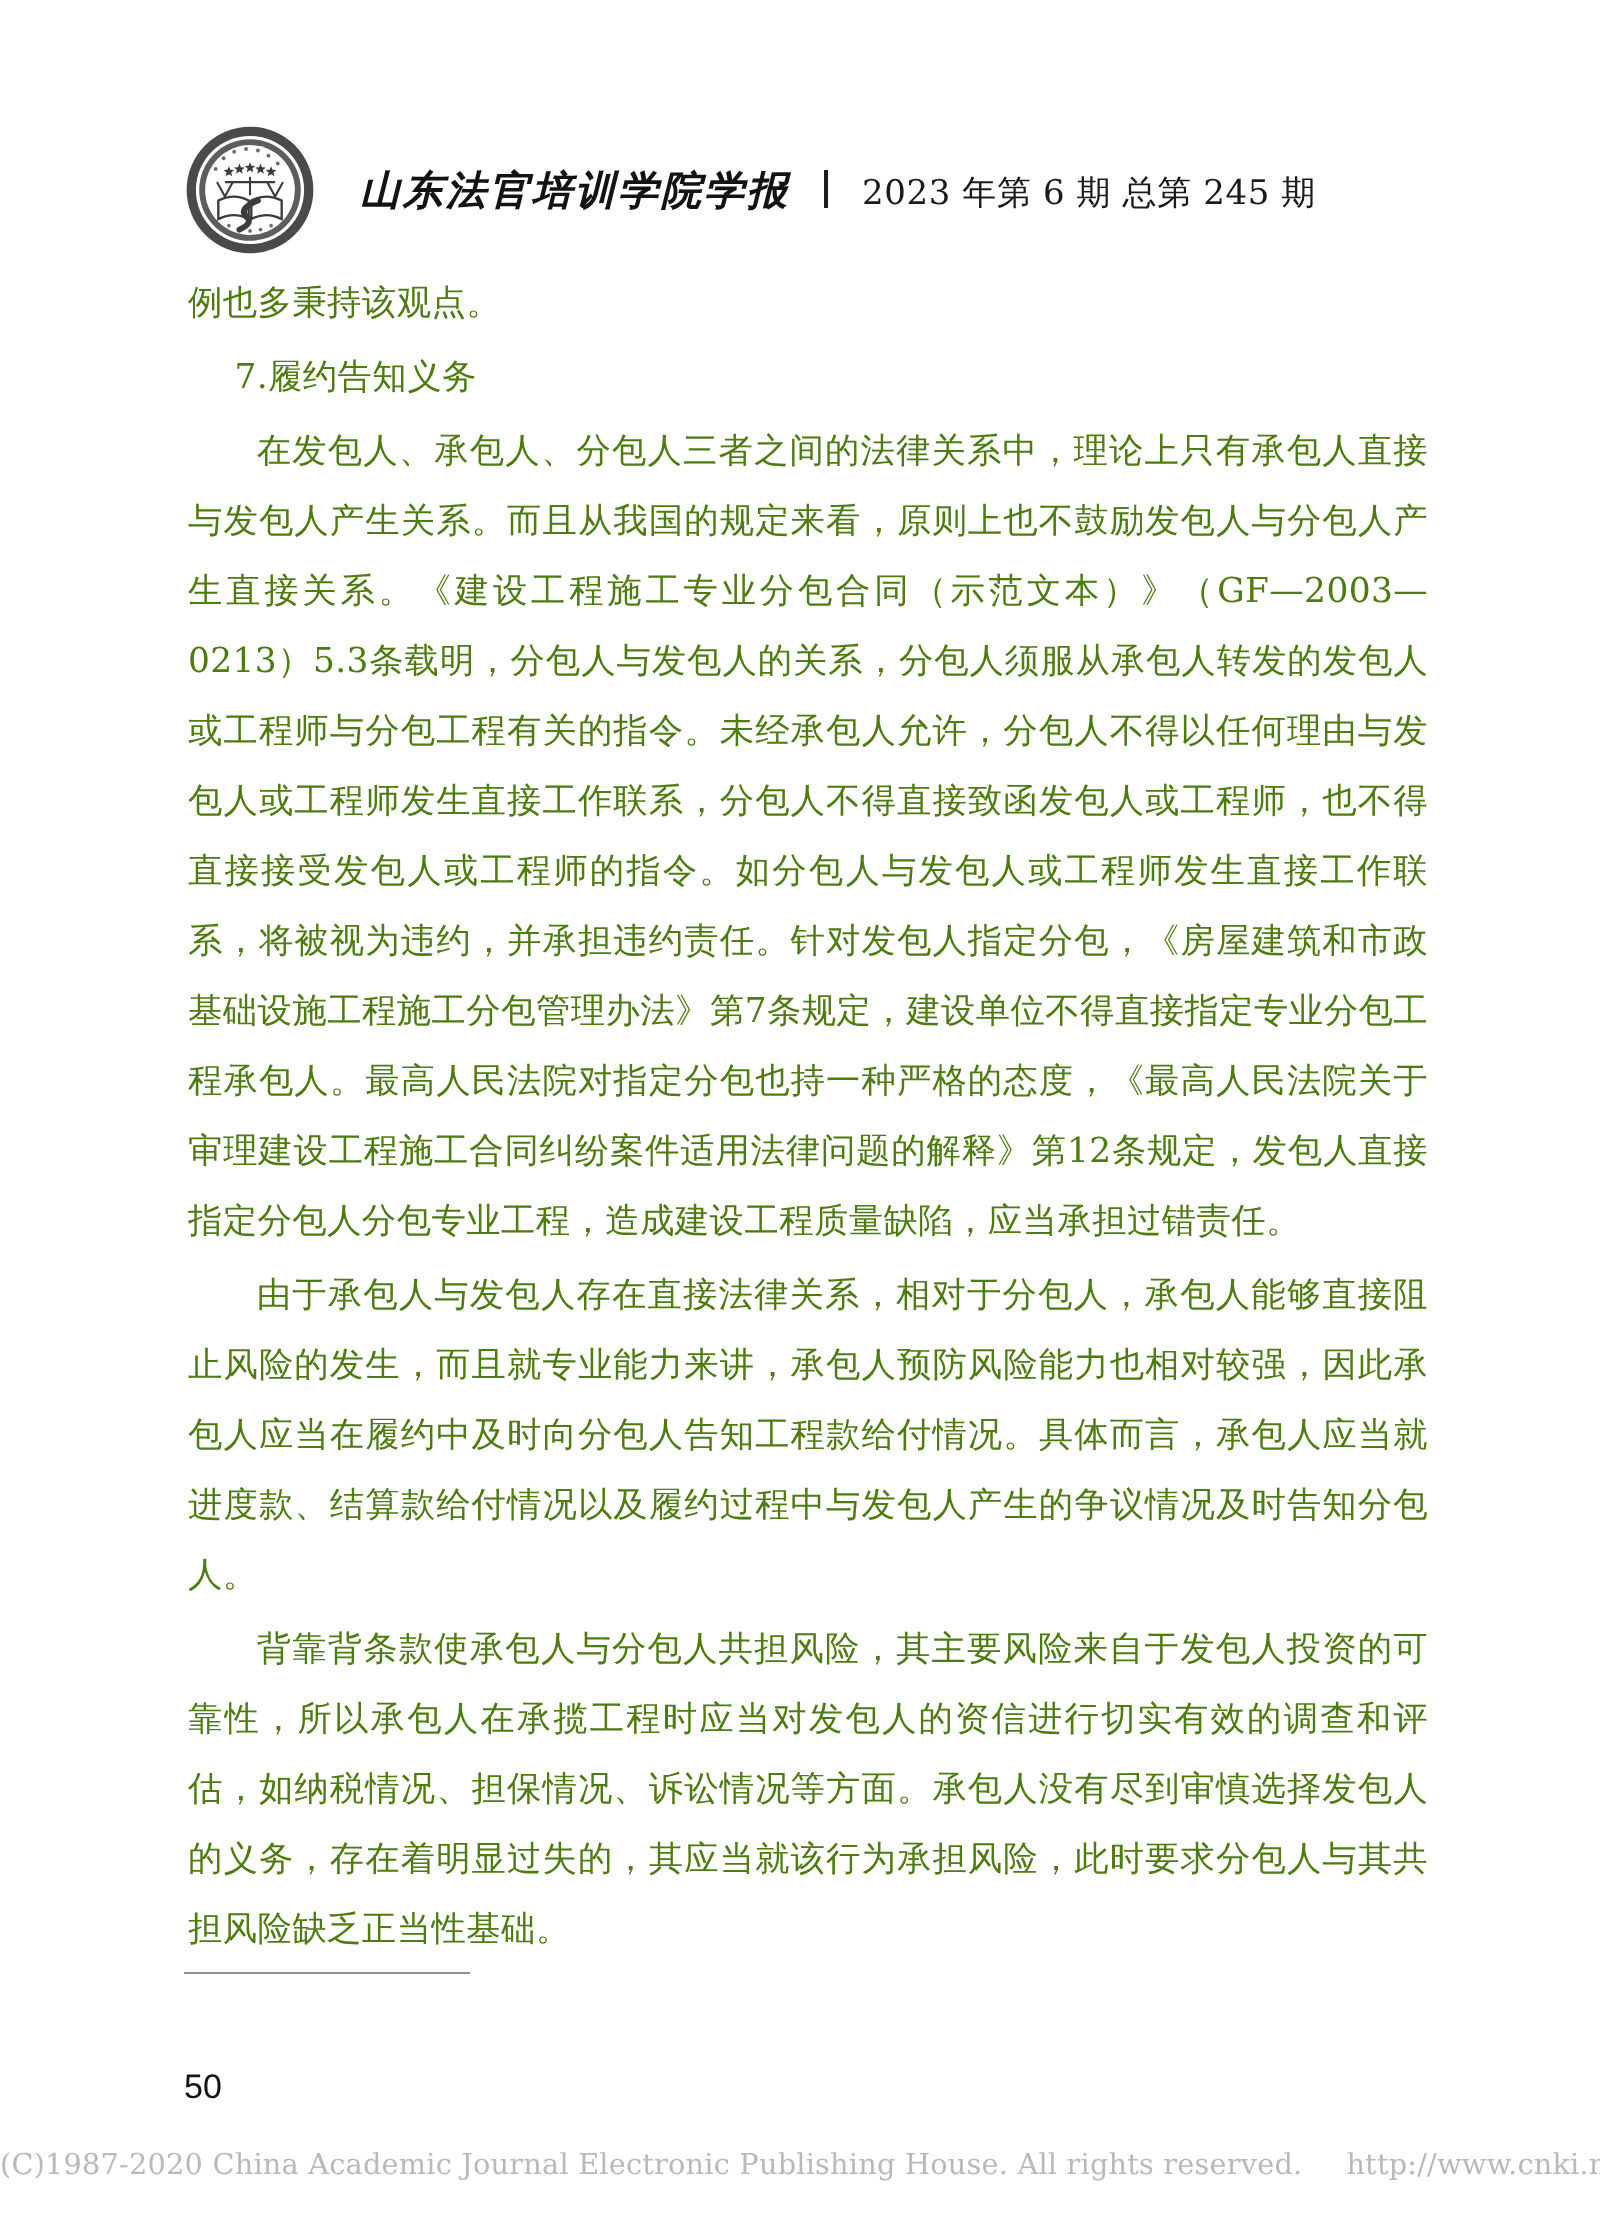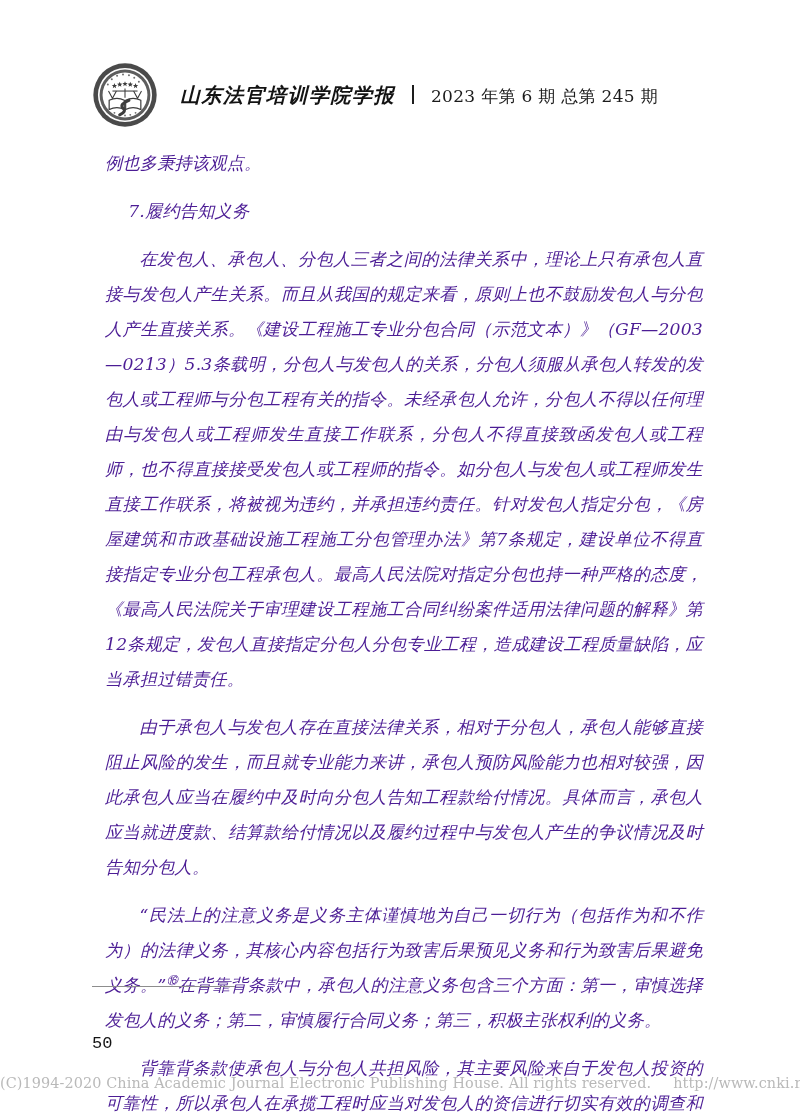--- a/index.html
+++ b/index.html
@@ -69,29 +69,28 @@
   }
 
   
   .content {
     position: absolute;
     left: 92px;
     top: 133px;
     width: 624px;
   }
   p.para {
-    margin: 13px;
+    margin: 2px;
     font-size: 17.2px;
     line-height: 35px;
     text-align: justify;
     text-align-last: left;
     letter-spacing: 0.2px;
-    color: #4c1d95;
-    font-family: "DejaVu Serif", "Liberation Serif", serif;
-    font-style: italic;
+    color: #4d7c0f;
+    font-family: "DejaVu Serif", "Liberation Serif", serif;
   }
   p.indent { text-indent: 2em; }
   p.indent-sub { text-indent: 1.35em; }
   .fn-ref {
     font-size: 11px;
     vertical-align: super;
     line-height: 0;
     letter-spacing: 0;
   }
 
@@ -119,21 +118,21 @@
   }
   .fn-marker { margin-right: 4px; }
 
   
   .page-number {
     position: absolute;
     left: 92px;
     top: 1034px;
     font-size: 17px;
     color: #141414;
-    font-family: Liberation Mono, monospace;
+    font-family: Liberation Sans, sans-serif;
   }
 
   
   .copyright-bar {
     position: absolute;
     left: 0;
     top: 1075px;
     width: 800px;
     text-align: center;
     font-family: "DejaVu Serif", "Liberation Serif", serif;
@@ -203,28 +202,27 @@
       <span class="header-divider"></span>
       <span class="issue-info">2023 年第 6 期  总第 245 期</span>
     </div>
   </div>
 
   <div class="content">
     <p class="para">例也多秉持该观点。</p>
     <p class="para indent-sub">7.履约告知义务</p>
     <p class="para indent">在发包人、承包人、分包人三者之间的法律关系中，理论上只有承包人直接与发包人产生关系。而且从我国的规定来看，原则上也不鼓励发包人与分包人产生直接关系。《建设工程施工专业分包合同（示范文本）》（GF—2003—0213）5.3条载明，分包人与发包人的关系，分包人须服从承包人转发的发包人或工程师与分包工程有关的指令。未经承包人允许，分包人不得以任何理由与发包人或工程师发生直接工作联系，分包人不得直接致函发包人或工程师，也不得直接接受发包人或工程师的指令。如分包人与发包人或工程师发生直接工作联系，将被视为违约，并承担违约责任。针对发包人指定分包，《房屋建筑和市政基础设施工程施工分包管理办法》第7条规定，建设单位不得直接指定专业分包工程承包人。最高人民法院对指定分包也持一种严格的态度，《最高人民法院关于审理建设工程施工合同纠纷案件适用法律问题的解释》第12条规定，发包人直接指定分包人分包专业工程，造成建设工程质量缺陷，应当承担过错责任。</p>
     <p class="para indent">由于承包人与发包人存在直接法律关系，相对于分包人，承包人能够直接阻止风险的发生，而且就专业能力来讲，承包人预防风险能力也相对较强，因此承包人应当在履约中及时向分包人告知工程款给付情况。具体而言，承包人应当就进度款、结算款给付情况以及履约过程中与发包人产生的争议情况及时告知分包人。</p>
-    <p class="para indent"><span>“民法上的注意义务是义务主体谨慎地为自己一切行为（包括作为和不作为）的法律义务，其核心内容包括行为致害后果预见义务和行为致害后果避免义务。”</span><sup class="fn-ref">⑯</sup><span>在背靠背条款中，承包人的注意义务包含三个方面：第一，审慎选择发包人的义务；第二，审慎履行合同义务；第三，积极主张权利的义务。</span></p>
     <p class="para indent">背靠背条款使承包人与分包人共担风险，其主要风险来自于发包人投资的可靠性，所以承包人在承揽工程时应当对发包人的资信进行切实有效的调查和评估，如纳税情况、担保情况、诉讼情况等方面。承包人没有尽到审慎选择发包人的义务，存在着明显过失的，其应当就该行为承担风险，此时要求分包人与其共担风险缺乏正当性基础。</p>
 
   </div>
 
   <div class="footnote-area">
     <div class="footnote-rule"></div>
   </div>
 
   <div class="page-number">50</div>
 
   <div class="copyright-bar">
-    <span>(C)1994-2020 China Academic Journal Electronic Publishing House. All rights reserved.</span><span class="copyright-url">http://www.cnki.net</span>
+    <span>(C)1987-2020 China Academic Journal Electronic Publishing House. All rights reserved.</span><span class="copyright-url">http://www.cnki.net</span>
   </div>
 
 </div>
 
 </body></html>

